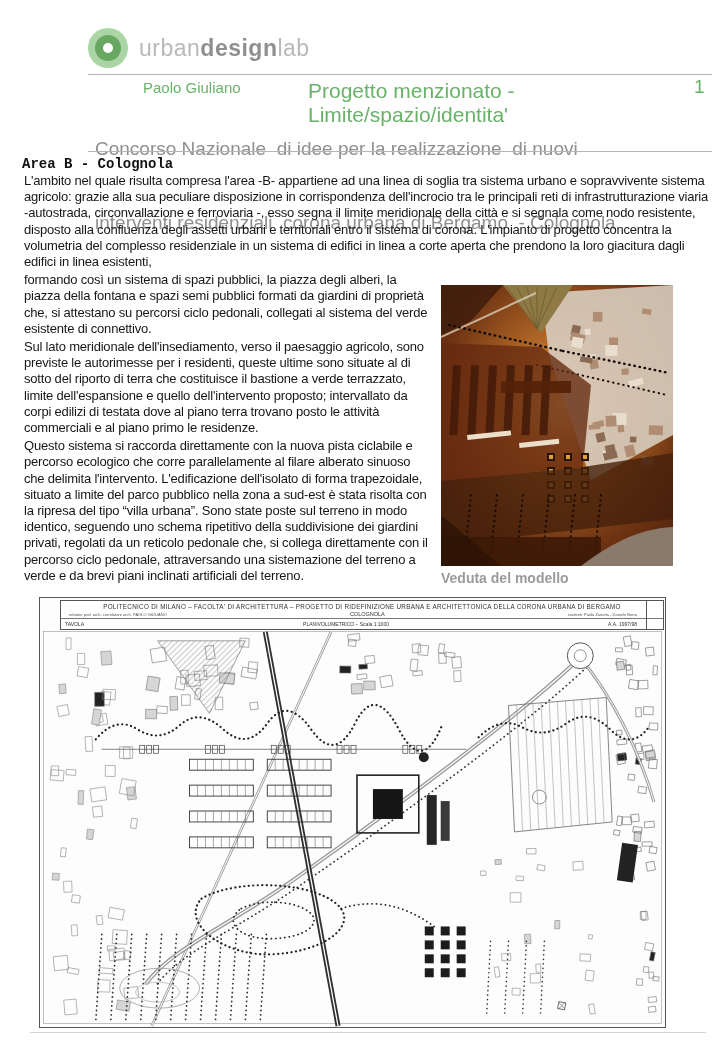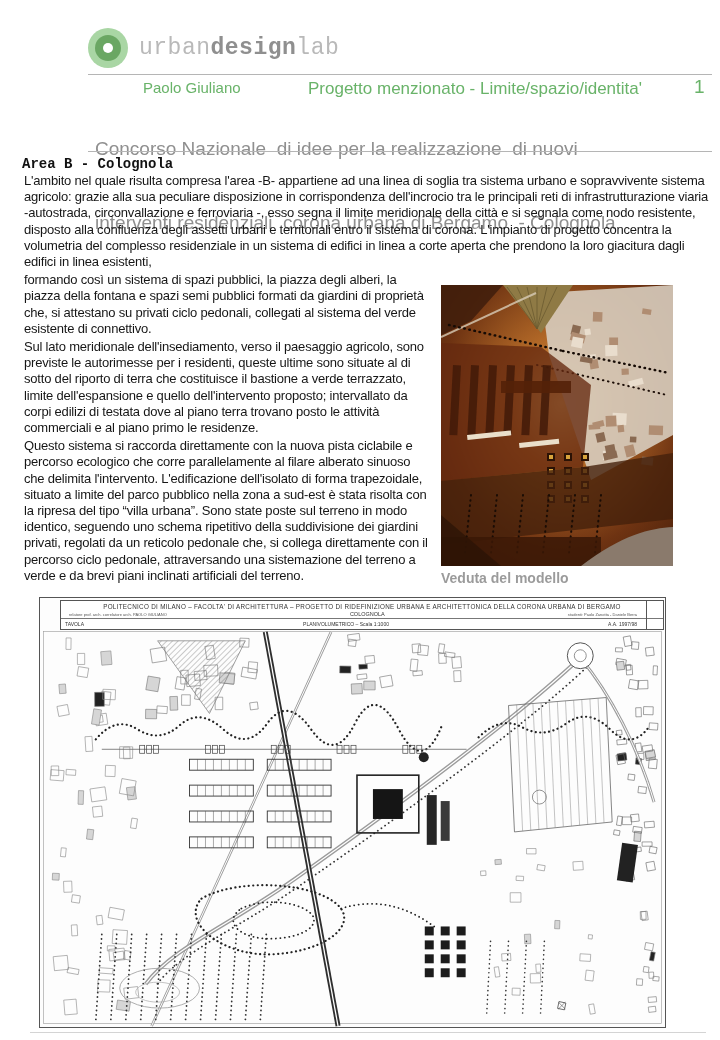--- a/index.html
+++ b/index.html
@@ -6,26 +6,26 @@
   .page{position:relative;width:720px;height:1040px;background:#ffffff;overflow:hidden;
         font-family:"Liberation Sans","DejaVu Sans",sans-serif;}
 
   
   .logo{position:absolute;left:88px;top:28px;display:flex;align-items:center;gap:11px;}
   .logo-disc{width:40px;height:40px;border-radius:50%;background:#a9d6a4;position:relative;}
   .logo-disc::before{content:"";position:absolute;left:7px;top:7px;width:26px;height:26px;
         border-radius:50%;background:#6aa763;}
   .logo-disc::after{content:"";position:absolute;left:15px;top:15px;width:10px;height:10px;
         border-radius:50%;background:#ffffff;}
-  .logo-word{font-size:23px;letter-spacing:.5px;color:#b9b9b9;font-family:Liberation Mono, monospace;}
+  .logo-word{font-size:23px;letter-spacing:.5px;color:#b9b9b9;}
   .logo-word b{font-weight:bold;color:#8f8f8f;}
   .rule{position:absolute;left:88px;width:624px;height:1px;background:#b5b5b5;}
   .rule1{top:74px;} .rule2{top:151px;}
   .meta-author{position:absolute;left:95px;top:79px;font-size:15px;color:#69b369;margin-left:48px;}
-  .meta-project{position:absolute;left:308px;top:79px;font-size:17px;color:#69b369;}
+  .meta-project{position:absolute;left:308px;top:79px;font-size:21px;color:#69b369;}
   .meta-pagenum{position:absolute;left:694px;top:76px;font-size:19px;color:#69b369;}
   .doc-title{position:absolute;left:95px;top:88px;font-size:19px;line-height:24.5px;
         color:#8f8f8f;white-space:pre-wrap;}
 
   
   .article-heading{position:absolute;left:22px;top:156px;font-size:14px;font-weight:bold;color:#111;font-family:Liberation Mono, monospace;}
   .article{position:absolute;left:22px;top:171px;width:690px;font-size:13px;line-height:16.2px;
         letter-spacing:-0.2px;color:#161616;}
   .article p{margin:2px;}
   .article p.narrow{width:408px;}
@@ -67,21 +67,21 @@
   <div class="meta-pagenum">1</div>
   <div class="doc-title">
     <div>Concorso Nazionale  di idee per la realizzazione  di nuovi</div>
     <div>interventi residenziali  corona urbana di Bergamo  - Colognola</div>
   </div>
   <div class="rule rule2"></div>
 
   <div class="article-heading">Area B - Colognola</div>
   <div class="article">
     <p>L'ambito nel quale risulta compresa l'area -B- appartiene ad una linea di soglia tra sistema urbano e sopravvivente sistema agricolo: grazie alla sua peculiare disposizione in corrispondenza dell'incrocio tra le principali reti di infrastrutturazione viaria -autostrada, circonvallazione e ferroviaria -, esso segna il limite meridionale della città e si segnala come nodo resistente, disposto alla confluenza degli assetti urbani e territoriali entro il sistema di corona. L'impianto di progetto concentra la volumetria del complesso residenziale in un sistema di edifici in linea a corte aperta che prendono la loro giacitura dagli edifici in linea esistenti,</p>
-    <p class="narrow">formando così un sistema di spazi pubblici, la piazza degli alberi, la piazza della fontana e spazi semi pubblici formati da giardini di proprietà che, si attestano su privati ciclo pedonali, collegati al sistema del verde esistente di connettivo.</p>
+    <p class="narrow">formando così un sistema di spazi pubblici, la piazza degli alberi, la piazza della fontana e spazi semi pubblici formati da giardini di proprietà che, si attestano su percorsi ciclo pedonali, collegati al sistema del verde esistente di connettivo.</p>
     <p class="narrow">Sul lato meridionale dell'insediamento, verso il paesaggio agricolo, sono previste le autorimesse per i residenti, queste ultime sono situate al di sotto del riporto di terra che costituisce il bastione a verde terrazzato, limite dell'espansione e quello dell'intervento proposto; intervallato da corpi edilizi di testata dove al piano terra trovano posto le attività commerciali e al piano primo le residenze.</p>
     <p class="narrow">Questo sistema si raccorda direttamente con la nuova pista ciclabile e percorso ecologico che corre parallelamente al filare alberato sinuoso che delimita l'intervento. L'edificazione dell'isolato di forma trapezoidale, situato a limite del parco pubblico nella zona a sud-est è stata risolta con la ripresa del tipo “villa urbana”. Sono state poste sul terreno in modo identico, seguendo uno schema ripetitivo della suddivisione dei giardini privati, regolati da un reticolo pedonale che, si collega direttamente con il percorso ciclo pedonale, attraversando una sistemazione del terreno a verde e da brevi piani inclinati artificiali del terreno.</p>
   </div>
 
   <figure class="figure" style="margin:8px">
     <svg id="photo-svg" viewBox="0 0 232 281">
         <defs>
           <radialGradient id="glow" cx="52%" cy="42%" r="75%">
             <stop offset="0%" stop-color="#eec077"></stop>
             <stop offset="30%" stop-color="#b46a28"></stop>

